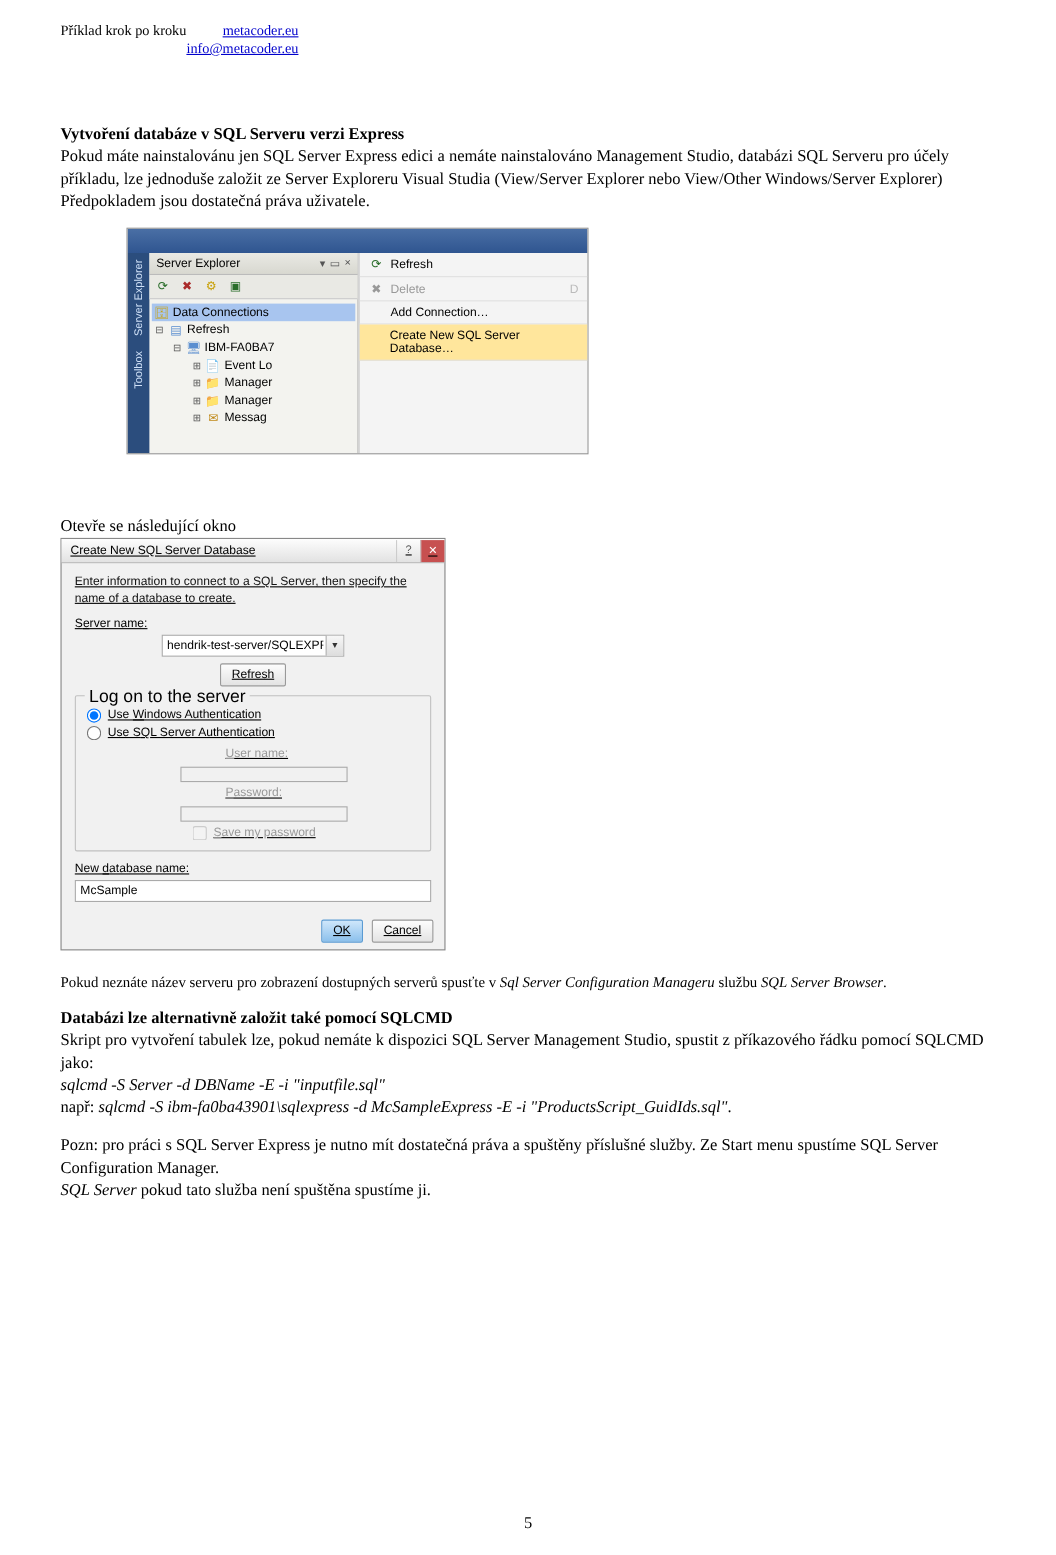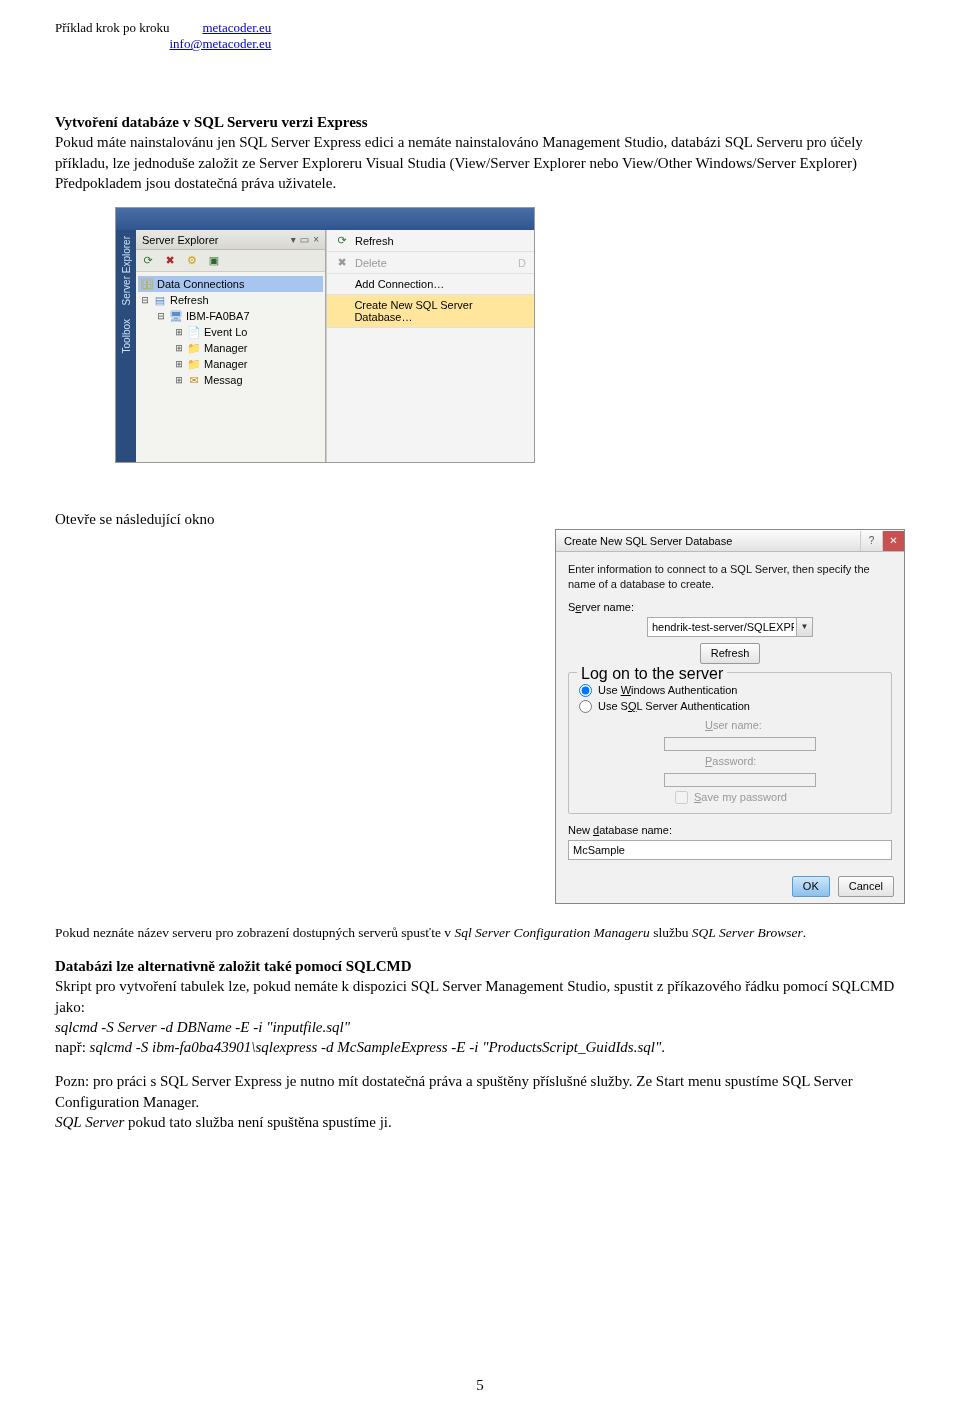--- a/index.html
+++ b/index.html
@@ -17,22 +17,22 @@
   .hdr a { color: #0000cc; text-decoration: underline; cursor: pointer; }
   .hdr-right { text-align: right; }
   .body-text { line-height: 1.35; }
   .body-text p { margin-bottom: 0; }
   .bold { font-weight: bold; margin-top: 48px; }
   .italic { font-style: italic; }
   .spacer { height: 14px; }
 
   
   .shot1 {
-    width: 420px; height: 256px;
-    margin: 14px 0 4px 60px;
+    width: 420px; height: 206px;
+    margin: 14px 0 14px 60px;
     background: #e8e8e8;
     border: 1px solid #999;
     position: relative;
     font-family: "Segoe UI", Tahoma, sans-serif;
     font-size: 11px;
     color: #000;
     overflow: hidden;
   }
   .shot1 .titlebar {
     height: 22px; background: linear-gradient(#4a6fa5,#2f5590);
@@ -87,21 +87,21 @@
   .shot1 .ctx .item {
     display: flex; align-items: center; gap: 6px;
     padding: 4px 8px; border-bottom: 1px solid #e0e0e0;
   }
   .shot1 .ctx .item.dis { color: #999; }
   .shot1 .ctx .item.hi { background: #ffe69c; }
   .shot1 .ctx .ci { width: 14px; text-align: center; font-size: 11px; }
   .shot1 .ctx .tail { flex: 1; border-bottom: none; }
 
   
-  .shot2-wrap { display: flex; justify-content: flex-end; }
+  .shot2-wrap { display: flex; justify-content: flex-start; text-decoration: underline; }
   .shot2 {
     width: 350px;
     background: #f1f1f1;
     border: 1px solid #888;
     font-family: "Segoe UI", Tahoma, sans-serif;
     font-size: 11px;
     margin-bottom: 20px;
   }
   .shot2 .dlg-title {
     height: 22px;

